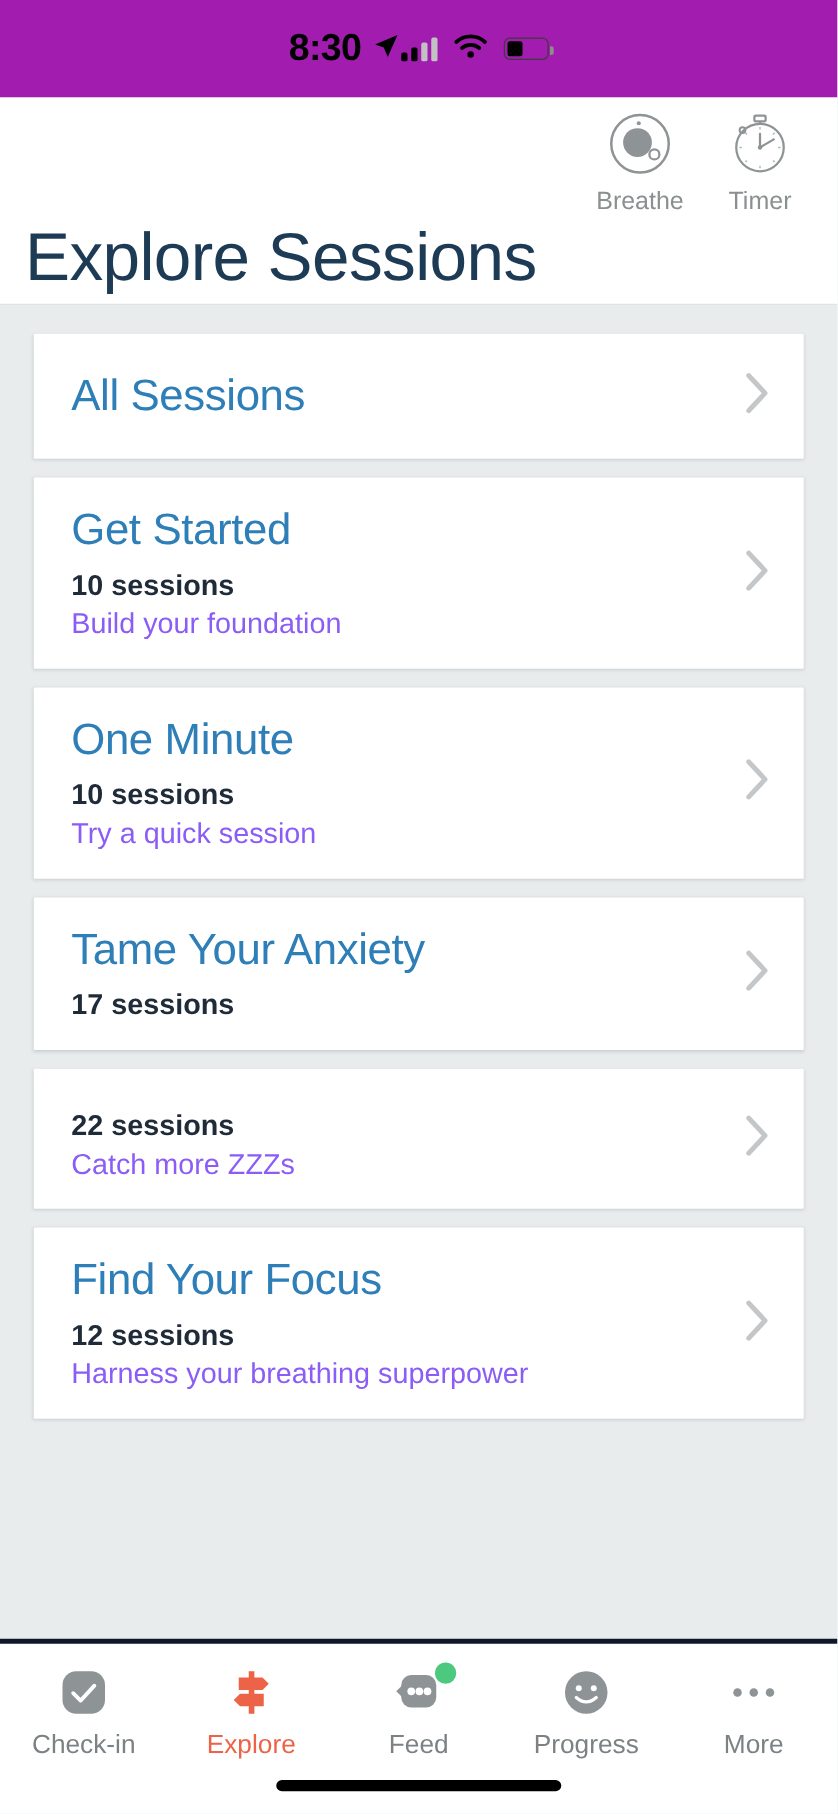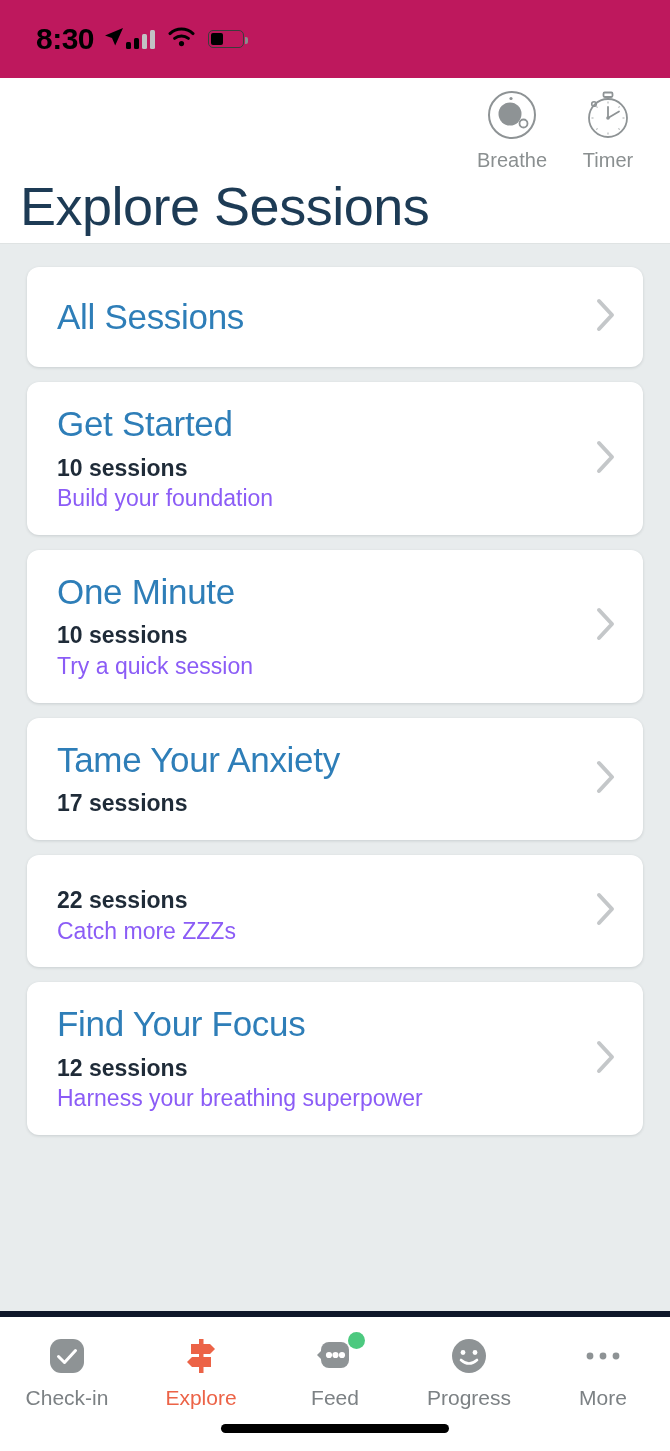--- a/index.html
+++ b/index.html
@@ -7,22 +7,22 @@
     width:670px; height:1451px;
     font-family:"Liberation Sans", sans-serif;
     background:#ffffff;
     overflow:hidden;
   }
   .phone { position:relative; width:670px; height:1451px; background:#e8eced; }
 
   
   .statusbar {
     position:absolute; top:0; left:0; width:670px; height:78px;
-    background:#be185d; display:flex; align-items:center;
-    justify-content:flex-start; padding:0 36px;
+    background:#a21caf; display:flex; align-items:center;
+    justify-content:center; padding:0 36px;
   }
   .sb-left { display:flex; align-items:center; gap:8px; }
   .sb-time { font-size:30px; font-weight:bold; color:#000; letter-spacing:-0.5px; }
   .sb-loc { display:block; }
   .sb-right { display:flex; align-items:center; gap:13px; }
   .bars { display:flex; align-items:flex-end; gap:3px; height:20px; }
   .bars i { display:block; width:5px; border-radius:1.5px; background:#000; }
   .bars i:nth-child(1){ height:7px; }
   .bars i:nth-child(2){ height:11px; }
   .bars i:nth-child(3){ height:15px; background:#c2c2c4; }
@@ -48,21 +48,21 @@
     font-size:54px; font-weight:300; color:#1d3b55; letter-spacing:-0.5px;
     line-height:1.05;
   }
 
   
   .list {
     position:absolute; top:245px; left:0; width:670px; height:1066px;
     background:#e8eced; padding:22px 27px 0 27px; overflow:hidden;
   }
   .card {
-    position:relative; background:#ffffff; border-radius:12px;
+    position:relative; background:#ffffff; border-radius:1px;
     box-shadow:0 1px 3px rgba(60,70,80,0.18);
     margin-bottom:15px; padding:22px 60px 22px 30px;
     min-height:100px;
   }
   .card.simple { padding-top:30px; padding-bottom:30px; }
   .card-title {
     font-size:35px; font-weight:300; color:#2e7eb8; line-height:1.15;
     letter-spacing:-0.3px;
   }
   .card-count {
@@ -71,21 +71,21 @@
   .card-desc {
     font-size:23px; font-weight:400; color:#8b5cf6; margin-top:2px; line-height:1.25;
   }
   .chev {
     position:absolute; right:26px; top:50%; transform:translateY(-50%);
   }
 
   
   .tabbar {
     position:absolute; bottom:0; left:0; width:670px; height:140px;
-    background:#ffffff; border-top:6px solid #0f172a;
+    background:#ffffff; border-top:4px solid #0f172a;
     display:flex; align-items:flex-start; padding-top:16px;
   }
   .tab { flex:1; display:flex; flex-direction:column; align-items:center; gap:7px; }
   .tab-ico { position:relative; height:46px; display:flex; align-items:center; justify-content:center; }
   .tab-label { font-size:21px; color:#7c8184; }
   .tab.active .tab-label { color:#ec6347; }
   .badge {
     position:absolute; top:-1px; right:-7px; width:17px; height:17px;
     background:#4cc97f; border-radius:50%;
   }

